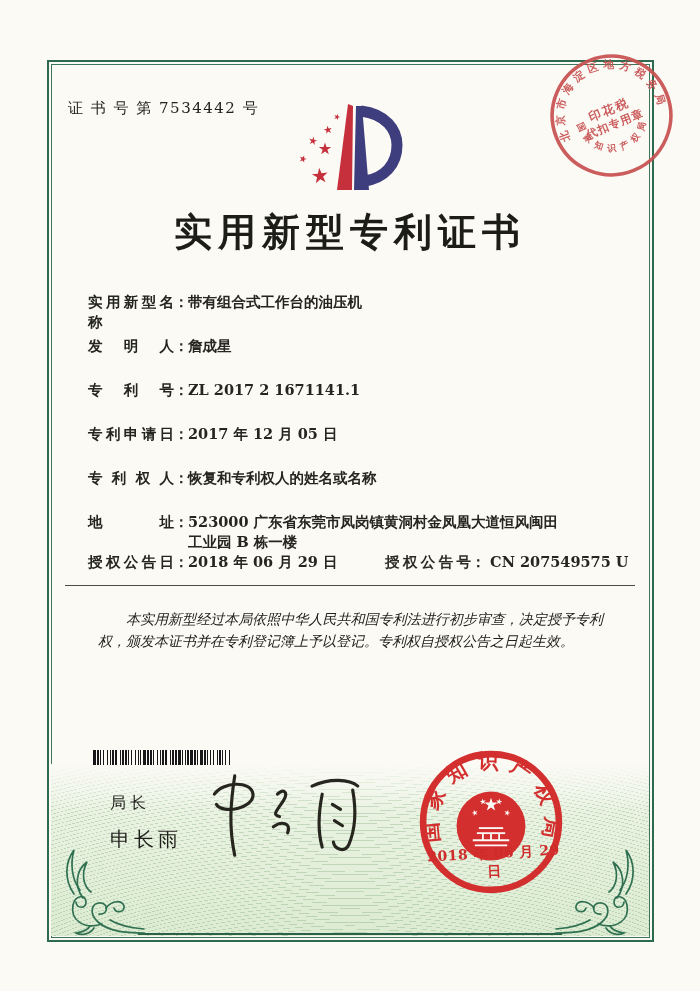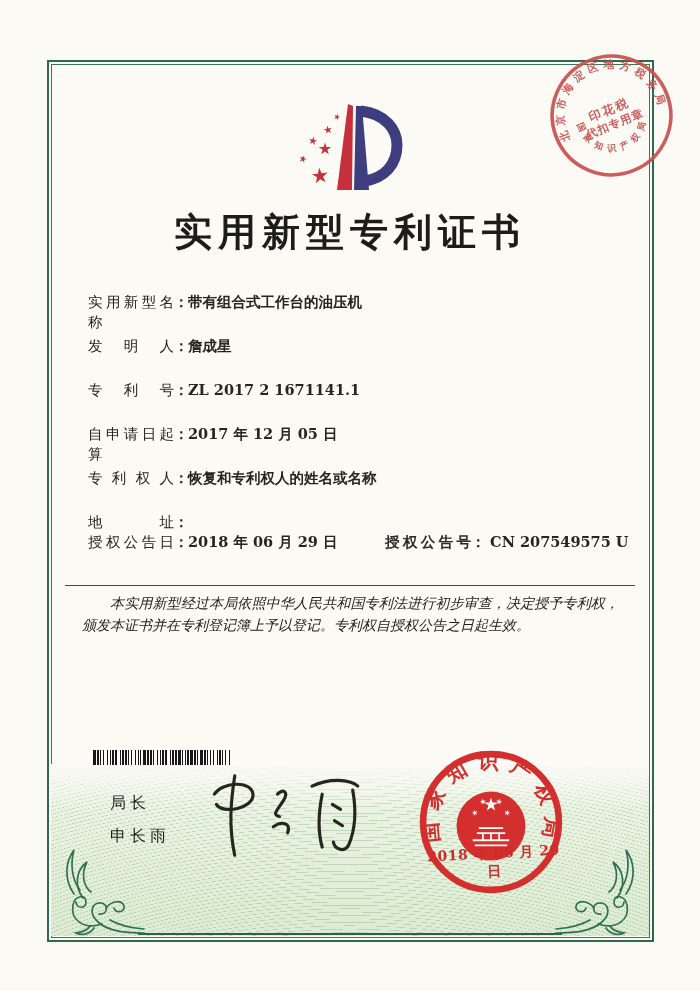--- a/index.html
+++ b/index.html
@@ -23,74 +23,75 @@
   .logo{position:absolute;left:291px;top:97px;width:116px;height:98px;z-index:3;}
   
   .title{position:absolute;left:0;top:207px;width:700px;text-align:center;
     font-size:38px;font-weight:700;letter-spacing:6px;color:#1c1c19;z-index:3;}
   
   .fields{position:absolute;left:88px;top:292px;width:528px;font-size:14.5px;z-index:3;}
   .frow{position:relative;padding-left:100px;min-height:20px;margin-bottom:24px;
     line-height:20px;}
   .frow-address{margin-bottom:0;}
   .flabel{position:absolute;left:0;top:0;width:86px;display:inline-block;
-    text-align:justify;text-align-last:justify;font-weight:400;color:#242420;}
+    text-align:justify;text-align-last:justify;font-weight:700;color:#242420;}
   .fcolon{position:absolute;left:86px;top:0;font-weight:600;}
   .fvalue{font-weight:600;color:#26261f;}
   .fvalue-wrap{display:inline-block;max-width:382px;vertical-align:top;}
   .grant2{position:absolute;left:297px;top:0;white-space:nowrap;}
   .flabel-inline{display:inline-block;width:86px;text-align:justify;
     text-align-last:justify;font-weight:700;}
   
   .divider{position:absolute;left:65px;top:585px;width:570px;height:1px;
     background:#4b4b46;z-index:3;}
   .paras{position:absolute;left:82px;top:592px;width:537px;font-size:14px;
     line-height:22px;text-align:justify;color:#21211c;font-style:italic;z-index:3;}
-  .paras p{margin:0;text-indent:2em;}
+  .paras p{margin:16px;text-indent:2em;}
   
   .barcode{position:absolute;left:93px;top:750px;width:176px;height:15px;
     overflow:hidden;white-space:nowrap;z-index:4;}
   .barcode b{display:inline-block;height:100%;background:#17171a;vertical-align:top;}
   .barcode b.g{background:transparent;}
   
   .panel{position:absolute;left:51px;top:764px;width:598px;height:172px;z-index:2;
     background:
       linear-gradient(to bottom, rgba(251,250,245,1) 0px, rgba(251,250,245,0) 46px),
       repeating-radial-gradient(ellipse 950px 540px at 50% 235%,
         rgba(104,158,102,.30) 0 1px, rgba(255,255,255,0) 1px 6px),
       linear-gradient(to bottom, #eff5e8 0%, #dcebd2 100%);}
   .panel-line{position:absolute;left:138px;top:933px;width:424px;height:2px;
     background:#2c6149;z-index:3;}
   .flourish{position:absolute;top:842px;width:95px;height:95px;z-index:3;}
   .flourish.l{left:50px;}
   .flourish.r{left:555px;transform:scaleX(-1);}
   
   .director-title{position:absolute;left:110px;top:793px;font-size:16px;
     letter-spacing:4px;color:#1f1f1b;z-index:4;}
-  .director-name{position:absolute;left:110px;top:826px;font-size:16px;
+  .director-name{position:absolute;left:110px;top:826px;font-size:20px;
     letter-spacing:4px;color:#1f1f1b;z-index:4;}
   .sig{position:absolute;left:192px;top:763px;width:178px;height:98px;z-index:4;}
   
   .seal{position:absolute;left:416px;top:747px;width:150px;height:150px;z-index:5;}
   .seal-date{position:absolute;left:424px;top:845px;width:140px;text-align:center;
     color:#cf2b2b;font-size:14px;font-weight:700;letter-spacing:.5px;
     transform:rotate(-3deg);z-index:6;}
   
   .footer{position:absolute;left:0;top:899px;width:700px;text-align:center;
     font-size:13.5px;letter-spacing:2px;color:#33332e;z-index:4;}
 </style>
 </head>
 <body>
 
 <div class="page">
 
   <div class="frame">
     <div class="frame-inner"></div>
   </div>
 
+  <div class="cert-no">证 书 号 第 7534442 号</div>
 
   <svg class="tax-stamp" viewBox="0 0 120 120">
     <defs>
       <path id="txp-top" d="M16.5,71.6 A45,45 0 1 1 103.5,71.6" fill="none"></path>
       <path id="txp-bot" d="M29,48.7 A33,33 0 1 0 91,71.3" fill="none"></path>
     </defs>
     <circle cx="60" cy="60" r="56" fill="none" stroke="#c85252" stroke-width="3.4"></circle>
     <text font-size="10" font-weight="600" fill="#c85252" letter-spacing="4.5">
       <textPath href="#txp-top" startOffset="5">北京市海淀区地方税务局</textPath>
     </text>
@@ -129,29 +130,30 @@
     </div>
     <div class="frow">
       <span class="flabel">发明人</span><span class="fcolon">：</span>
       <span class="fvalue">詹成星</span>
     </div>
     <div class="frow">
       <span class="flabel">专利号</span><span class="fcolon">：</span>
       <span class="fvalue">ZL 2017 2 1671141.1</span>
     </div>
     <div class="frow">
-      <span class="flabel">自申请日起算</span><span class="fcolon">：</span>
+      <span class="flabel">专利申请日</span><span class="fcolon">：</span>
       <span class="fvalue">2017 年 12 月 05 日</span>
     </div>
     <div class="frow">
       <span class="flabel">专利权人</span><span class="fcolon">：</span>
       <span class="fvalue">恢复和专利权人的姓名或名称</span>
     </div>
     <div class="frow frow-address">
       <span class="flabel">地址</span><span class="fcolon">：</span>
+      <span class="fvalue fvalue-wrap">523000 广东省东莞市凤岗镇黄洞村金凤凰大道恒风闽田工业园 B 栋一楼</span>
     </div>
     <div class="frow">
       <span class="flabel">授权公告日</span><span class="fcolon">：</span>
       <span class="fvalue">2018 年 06 月 29 日</span>
       <span class="grant2">
         <span class="flabel-inline">授权公告号</span><span class="fcolon2 fvalue">：</span>
         <span class="fvalue">CN 207549575 U</span>
       </span>
     </div>
   </div>

